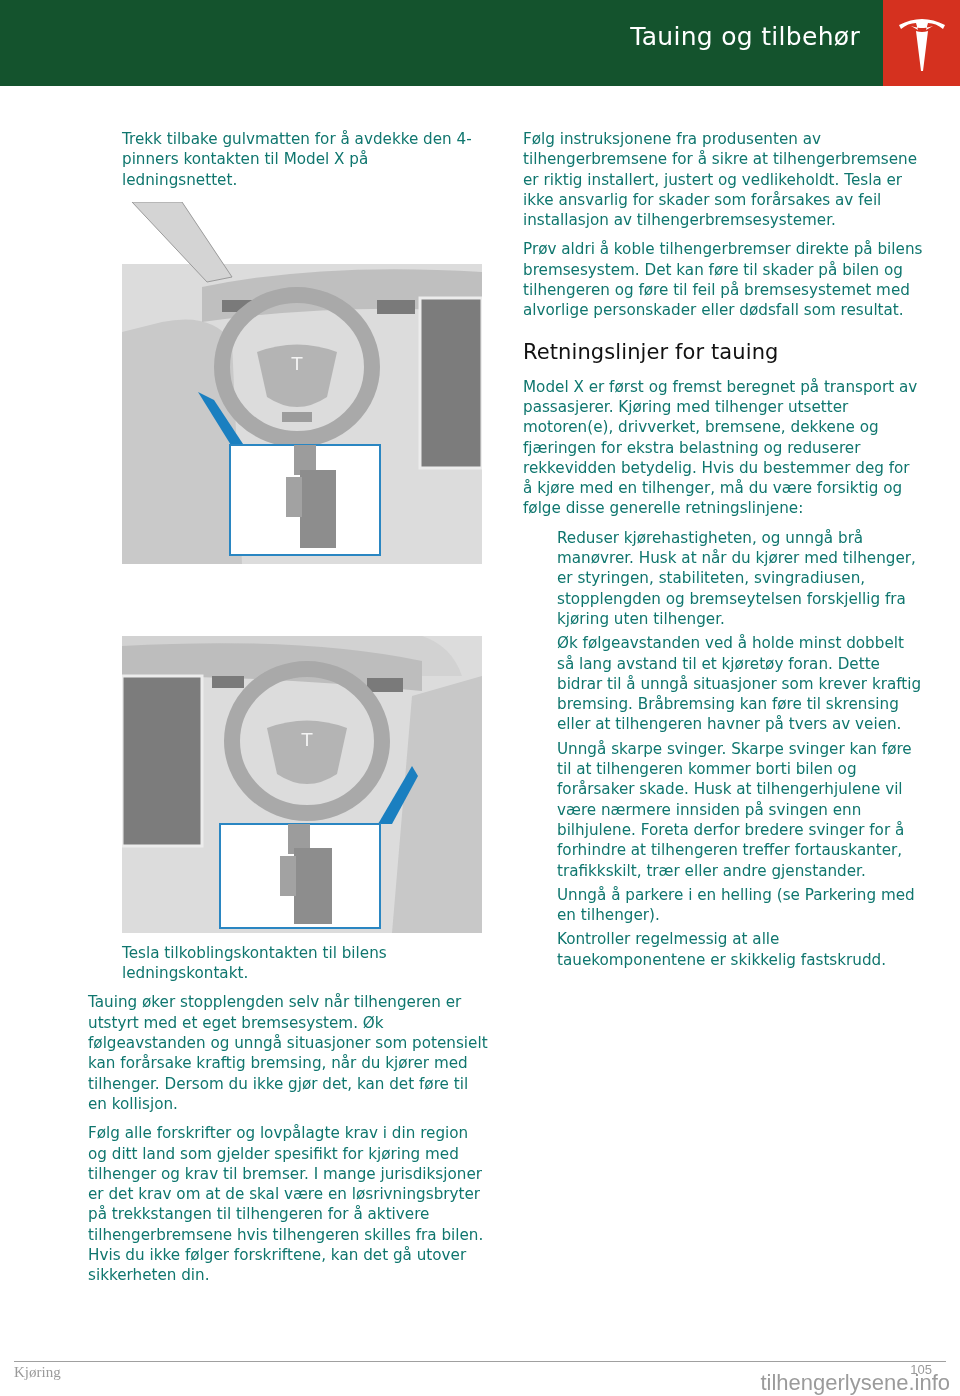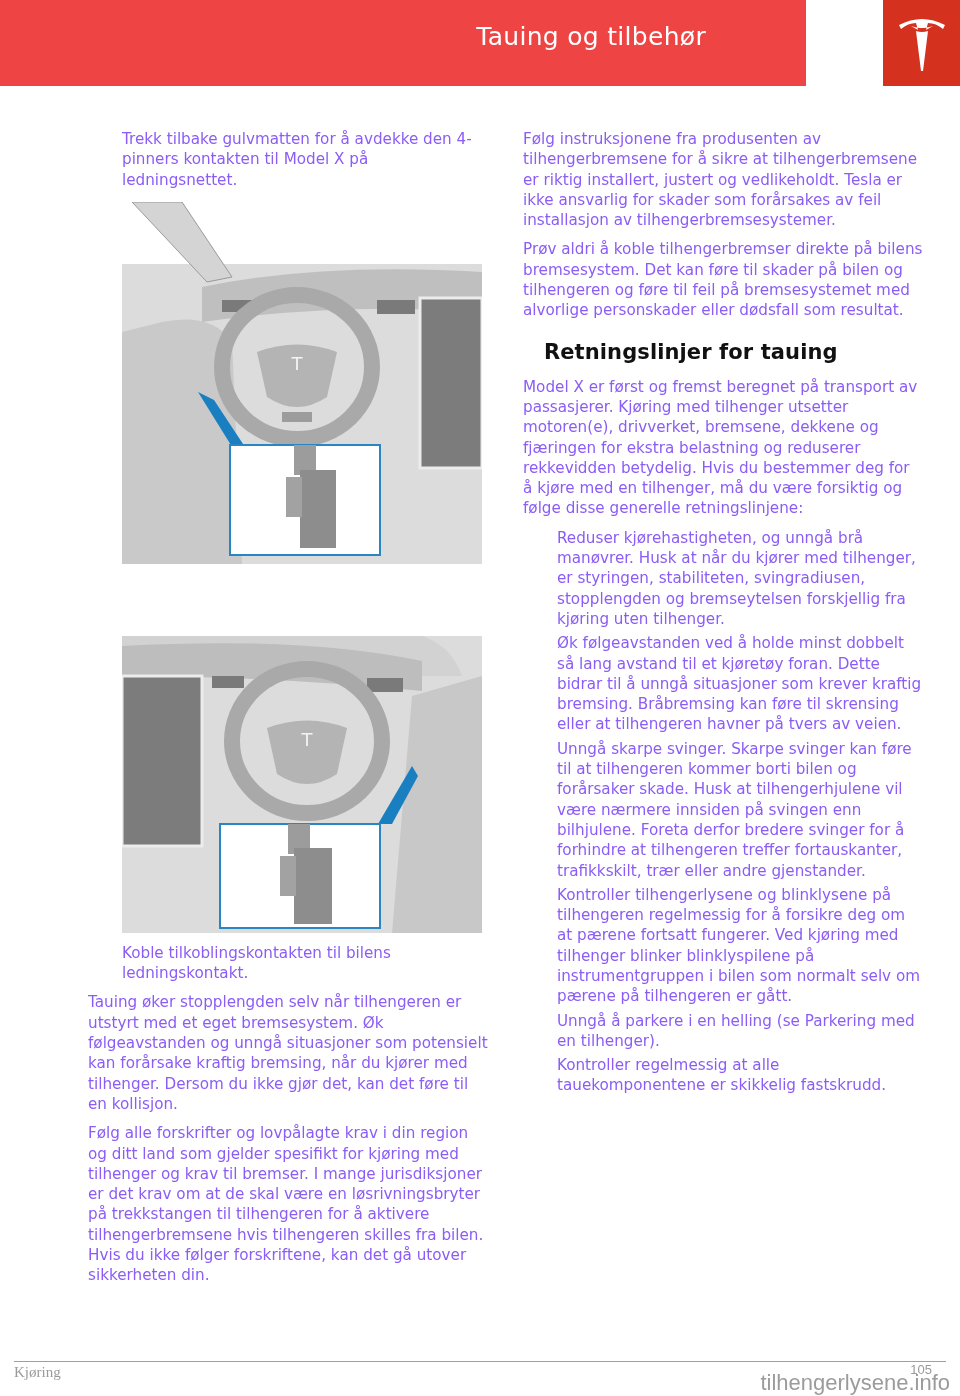--- a/index.html
+++ b/index.html
@@ -1,36 +1,36 @@
 <!DOCTYPE html>
 <html><head>
 <meta charset="utf-8">
 <style>
   * { box-sizing: border-box; margin: 0; padding: 0; }
   html, body { width: 960px; height: 1396px; background: #ffffff; overflow: hidden; }
   body { position: relative; font-family: "DejaVu Sans", sans-serif; color: #1a1a1a; }
 
-  .header-band { position: absolute; left: 0; top: 0; width: 806px; height: 86px; background: #ef4444; }
+  .header-band { position: absolute; left: 0; top: 0; width: 960px; height: 86px; background: #14532d; }
   .header-title { position: absolute; right: 100px; top: 22px; font-size: 25px; color: #ffffff; letter-spacing: 0.3px; font-family: "DejaVu Sans", sans-serif; font-weight: normal; }
   .logo-box { position: absolute; left: 883px; top: 0; width: 77px; height: 86px; background: #d5311f; display: flex; align-items: center; justify-content: center; }
 
-  .text { font-size: 15.2px; line-height: 20.3px; color: #8b5cf6; }
+  .text { font-size: 15.2px; line-height: 20.3px; color: #0f766e; }
   .p { margin-bottom: 9px; }
   .li { margin-bottom: 4px; }
 
   .col-left { position: absolute; left: 88px; top: 129px; width: 400px; }
   .col-right { position: absolute; left: 523px; top: 129px; width: 400px; }
 
   .indent { padding-left: 34px; }
 
   .figure { position: relative; width: 360px; margin-left: 34px; overflow: hidden; background: #e6e6e6; }
   .fig1 { height: 362px; margin-top: 12px; margin-bottom: 72px; }
   .fig2 { height: 297px; margin-bottom: 10px; }
 
-  .h2 { font-size: 21px; line-height: 26px; color: #111; margin-top: 18px; margin-bottom: 12px; font-weight: bold; letter-spacing: 0.1px; margin-left: 21px; }
+  .h2 { font-size: 21px; line-height: 26px; color: #111; margin-top: 18px; margin-bottom: 12px; font-weight: normal; letter-spacing: 0.1px; }
 
   .footer-line { position: absolute; left: 14px; top: 1361px; width: 932px; height: 1px; background: #a0a0a0; }
   .footer-left { position: absolute; left: 14px; top: 1364px; font-size: 15px; color: #9a9a9a; font-family: Liberation Serif, serif; }
   .footer-right { position: absolute; right: 28px; top: 1362px; font-size: 13px; color: #9a9a9a; font-family: "Liberation Sans", sans-serif; }
   .watermark { position: absolute; right: 10px; top: 1370px; font-size: 22px; color: #8a8a8a; font-family: "Liberation Sans", sans-serif; opacity: 0.85; }
 </style>
 </head>
 <body>
 
 <div class="header-band">
@@ -81,37 +81,36 @@
       <path d="M145 92 Q185 77 225 92 L215 138 Q185 158 155 138 Z" fill="#b4b4b4"></path>
       <text x="185" y="110" text-anchor="middle" font-size="18" fill="#f4f4f4" font-family="DejaVu Sans, sans-serif">T</text>
       <polygon points="290,130 256,188 270,188 296,140" fill="#1a7fc0"></polygon>
       <rect x="98" y="188" width="160" height="104" fill="#ffffff" stroke="#2a86c2" stroke-width="2"></rect>
       <rect x="166" y="188" width="22" height="30" fill="#9c9c9c"></rect>
       <rect x="172" y="212" width="38" height="76" fill="#8d8d8d"></rect>
       <rect x="158" y="220" width="16" height="40" fill="#a2a2a2"></rect>
     </svg>
   </div>
 
-  <div class="text indent p">Koble tilkoblingskontakten til bilens ledningskontakt.</div>
+  <div class="text indent p">Tesla tilkoblingskontakten til bilens ledningskontakt.</div>
   <div class="text p">Tauing øker stopplengden selv når tilhengeren er utstyrt med et eget bremsesystem. Øk følgeavstanden og unngå situasjoner som potensielt kan forårsake kraftig bremsing, når du kjører med tilhenger. Dersom du ikke gjør det, kan det føre til en kollisjon.</div>
   <div class="text p">Følg alle forskrifter og lovpålagte krav i din region og ditt land som gjelder spesifikt for kjøring med tilhenger og krav til bremser. I mange jurisdiksjoner er det krav om at de skal være en løsrivningsbryter på trekkstangen til tilhengeren for å aktivere tilhengerbremsene hvis tilhengeren skilles fra bilen. Hvis du ikke følger forskriftene, kan det gå utover sikkerheten din.</div>
 </div>
 
 <div class="col-right">
   <div class="text p">Følg instruksjonene fra produsenten av tilhengerbremsene for å sikre at tilhengerbremsene er riktig installert, justert og vedlikeholdt. Tesla er ikke ansvarlig for skader som forårsakes av feil installasjon av tilhengerbremsesystemer.</div>
   <div class="text p">Prøv aldri å koble tilhengerbremser direkte på bilens bremsesystem. Det kan føre til skader på bilen og tilhengeren og føre til feil på bremsesystemet med alvorlige personskader eller dødsfall som resultat.</div>
 
   <div class="h2">Retningslinjer for tauing</div>
   <div class="text p">Model X er først og fremst beregnet på transport av passasjerer. Kjøring med tilhenger utsetter motoren(e), drivverket, bremsene, dekkene og fjæringen for ekstra belastning og reduserer rekkevidden betydelig. Hvis du bestemmer deg for å kjøre med en tilhenger, må du være forsiktig og følge disse generelle retningslinjene:</div>
 
   <div class="indent">
     <div class="text li">Reduser kjørehastigheten, og unngå brå manøvrer. Husk at når du kjører med tilhenger, er styringen, stabiliteten, svingradiusen, stopplengden og bremseytelsen forskjellig fra kjøring uten tilhenger.</div>
     <div class="text li">Øk følgeavstanden ved å holde minst dobbelt så lang avstand til et kjøretøy foran. Dette bidrar til å unngå situasjoner som krever kraftig bremsing. Bråbremsing kan føre til skrensing eller at tilhengeren havner på tvers av veien.</div>
     <div class="text li">Unngå skarpe svinger. Skarpe svinger kan føre til at tilhengeren kommer borti bilen og forårsaker skade. Husk at tilhengerhjulene vil være nærmere innsiden på svingen enn bilhjulene. Foreta derfor bredere svinger for å forhindre at tilhengeren treffer fortauskanter, trafikkskilt, trær eller andre gjenstander.</div>
-    <div class="text li">Kontroller tilhengerlysene og blinklysene på tilhengeren regelmessig for å forsikre deg om at pærene fortsatt fungerer. Ved kjøring med tilhenger blinker blinklyspilene på instrumentgruppen i bilen som normalt selv om pærene på tilhengeren er gått.</div>
     <div class="text li">Unngå å parkere i en helling (se Parkering med en tilhenger).</div>
     <div class="text li">Kontroller regelmessig at alle tauekomponentene er skikkelig fastskrudd.</div>
   </div>
 </div>
 
 <div class="footer-line"></div>
 <div class="footer-left">Kjøring</div>
 <div class="footer-right">105</div>
 <div class="watermark">tilhengerlysene.info</div>
 

